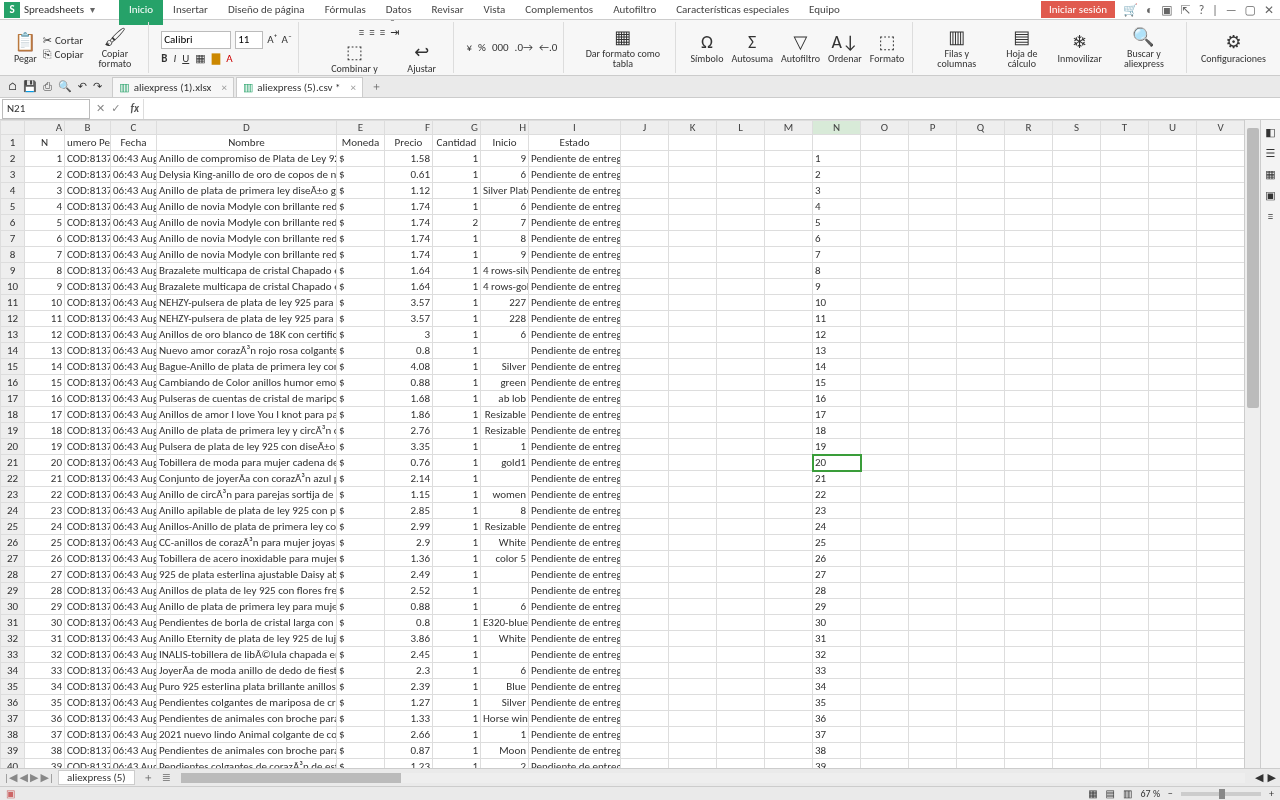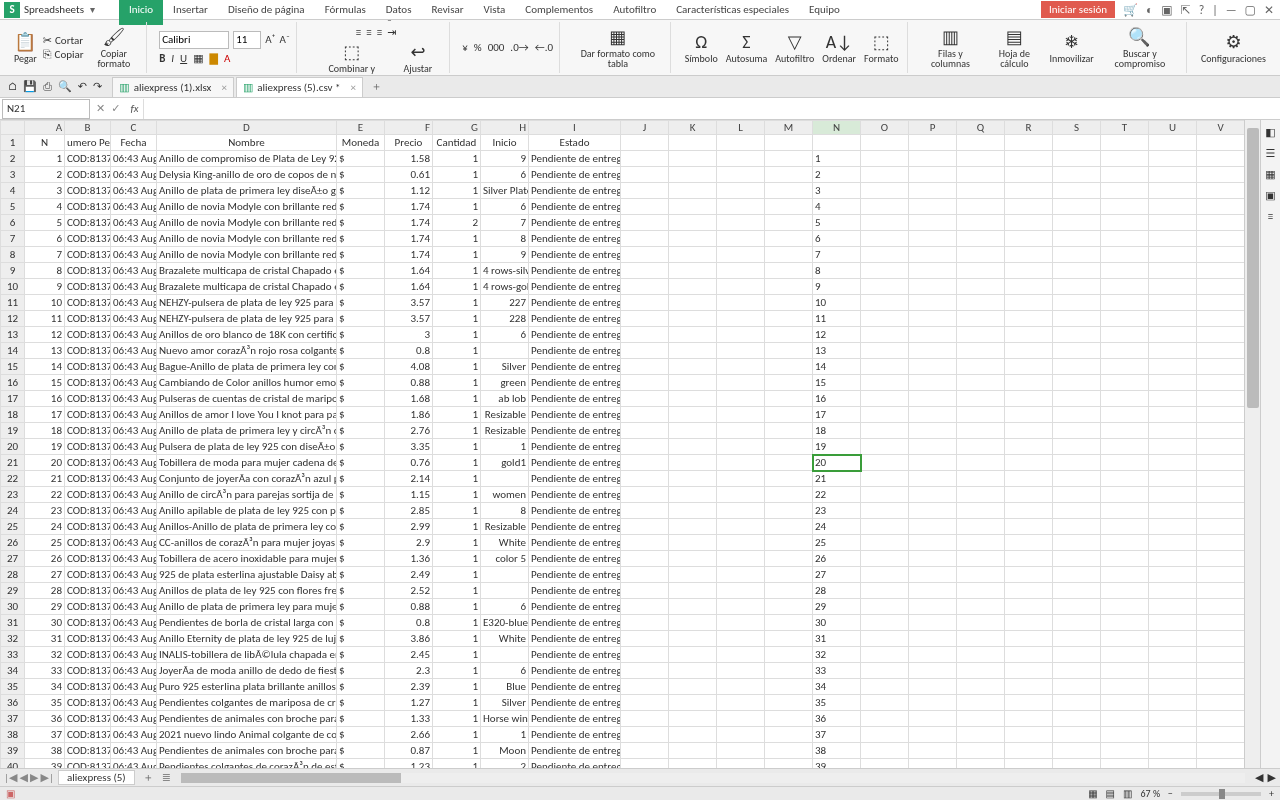--- a/index.html
+++ b/index.html
@@ -36,21 +36,21 @@
 .ft { background: #f7f7f7; border: 1px solid #ccc; border-bottom: none; padding: 2px 6px; display: flex; align-items: center; gap: 4px; font-size: 11px; height: 20px; cursor: pointer; }
 .ft.active { background: #fff; }
 .ft .x { color: #999; margin-left: 6px; }
 .ft-plus { padding: 0 6px; color: #666; cursor: pointer; }
 .qat { display: flex; align-items: center; gap: 6px; padding-left: 4px; }
 
 
 .formulabar { height: 22px; display: flex; align-items: center; border-bottom: 1px solid #ccc; }
 .namebox { width: 88px; height: 20px; border: 1px solid #bbb; margin-left: 2px; padding: 0 4px; display: flex; align-items: center; }
 .fb-btns { display: flex; gap: 6px; padding: 0 6px; color: #888; }
-.fx { font-style: italic; font-weight: normal; color: #555; padding: 0 4px; }
+.fx { font-style: italic; font-weight: bold; color: #555; padding: 0 4px; }
 .formula-input { flex: 1; height: 20px; border-left: 1px solid #ddd; padding: 0 4px; }
 
 
 .grid-wrap { position: relative; height: calc(800px - 20px - 56px - 22px - 22px - 18px - 14px); display: flex; }
 .grid { overflow: hidden; flex: 1; }
 table { border-collapse: collapse; table-layout: fixed; width: 1240px; }
 th, td { border: 1px solid #ddd; height: 16px; font-size: 11px; padding: 0 2px; overflow: hidden; white-space: nowrap; text-overflow: clip; }
 th { background: #eee; font-weight: normal; color: #444; text-align: center; position: sticky; }
 thead th { height: 14px; }
 .rowhdr { background: #eee; text-align: center; width: 24px; }
@@ -236,21 +236,21 @@
       <div class="big-btn">
           <span class="ico">▤</span>
           <span class="lbl">Hoja de cálculo</span>
         </div>
       <div class="big-btn">
           <span class="ico">❄</span>
           <span class="lbl">Inmovilizar</span>
         </div>
       <div class="big-btn">
           <span class="ico">🔍</span>
-          <span class="lbl">Buscar y compromiso</span>
+          <span class="lbl">Buscar y aliexpress</span>
         </div>
     </div>
   </div>
   <div class="ribbon-group" style="border-right:none;">
     <div class="big-btn">
         <span class="ico">⚙</span>
         <span class="lbl">Configuraciones</span>
       </div>
   </div>
 </div>

